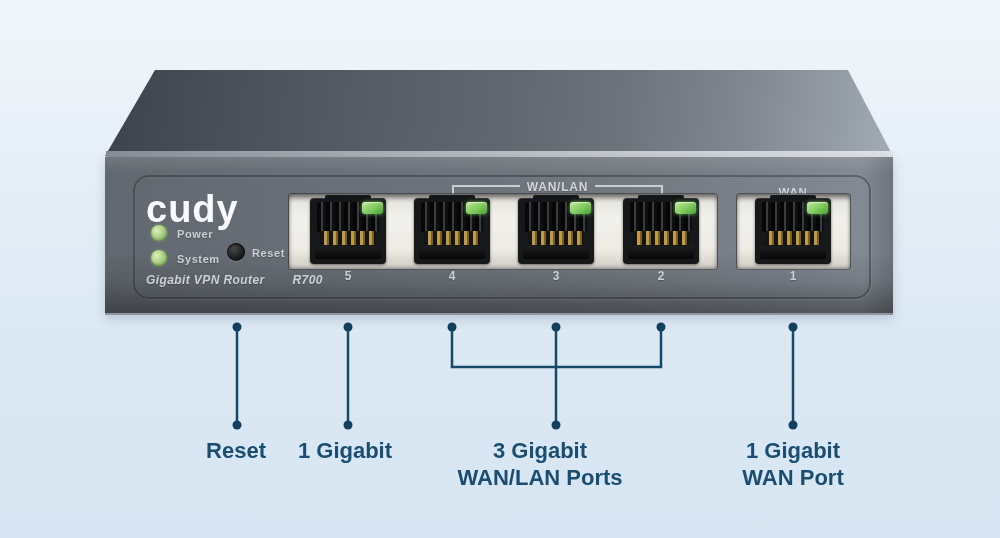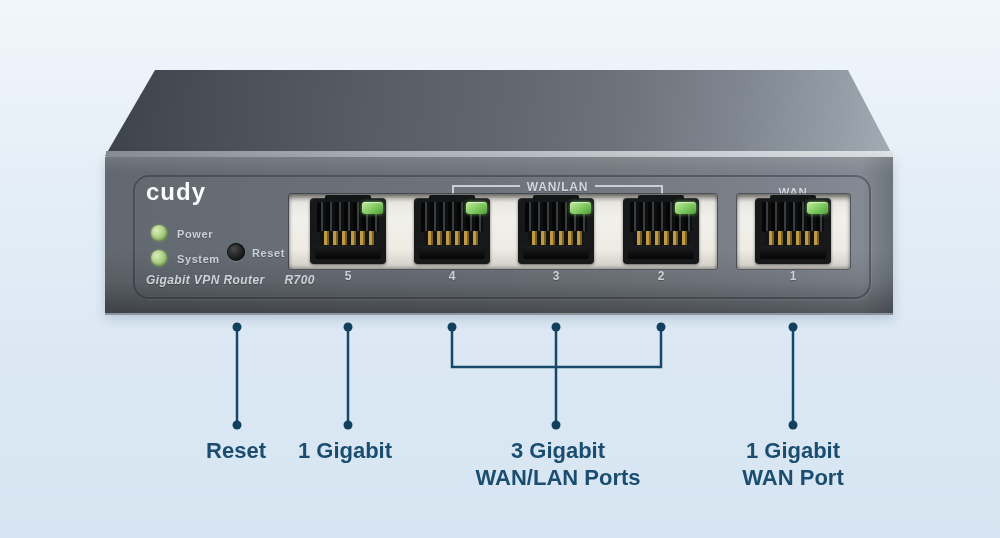--- a/index.html
+++ b/index.html
@@ -28,40 +28,40 @@
     content:"";position:absolute;inset:0;pointer-events:none;
     background:linear-gradient(180deg,rgba(255,255,255,0.10) 0%,rgba(255,255,255,0) 10%,rgba(0,0,0,0) 60%,rgba(0,0,0,0.10) 80%,rgba(0,0,0,0.30) 95%,rgba(0,0,0,0.36) 100%);
   }
   .panel-groove{
     position:absolute;left:133px;top:175px;width:734px;height:120px;
     border:2px solid rgba(33,37,44,0.40);border-radius:16px;
     box-shadow:inset 0 0 2px rgba(255,255,255,0.10),1px 1px 1px rgba(255,255,255,0.08);
   }
   
   .brand{
-    position:absolute;left:146px;top:178px;
-    font-size:24px;font-weight:bold;letter-spacing:1px;color:#f8fafc;
+    position:absolute;left:146px;top:188px;
+    font-size:38px;font-weight:bold;letter-spacing:1px;color:#f8fafc;
   }
   .led{
     position:absolute;width:16px;height:16px;border-radius:50%;
     background:radial-gradient(circle at 35% 35%,#dcefbb,#aed186 45%,#84b25c 75%,#6e9c49 100%);
     box-shadow:0 0 3px rgba(150,190,110,0.7), inset 0 -1px 2px rgba(60,90,40,0.4);
   }
   .panel-label{
     position:absolute;font-size:11px;font-weight:bold;letter-spacing:0.6px;color:#ccd1d7;
     text-shadow:0 1px 1px rgba(0,0,0,0.25);
   }
   .reset-btn{
     position:absolute;left:227px;top:243px;width:18px;height:18px;border-radius:50%;
     background:radial-gradient(circle at 38% 32%,#4a4a4c,#1d1e20 55%,#0a0a0b 100%);
     box-shadow:inset 0 1px 2px rgba(0,0,0,0.8),0 1px 1px rgba(255,255,255,0.18);
   }
   .model-row{position:absolute;left:146px;top:270px;white-space:nowrap;}
   .model-row span{font-size:12px;font-weight:bold;letter-spacing:0.4px;color:#ced3d9;text-shadow:0 1px 1px rgba(0,0,0,0.25);font-style:italic;}
-  .model-row .num{margin-left:20px;}
+  .model-row .num{margin-left:28px;}
   
   .group-label{
     position:absolute;font-size:11.5px;font-weight:bold;letter-spacing:0.8px;color:#d3d7dd;
     text-align:center;text-shadow:0 1px 1px rgba(0,0,0,0.25);
   }
   .bracket{
     position:absolute;left:452px;top:180px;width:211px;height:14px;
     display:flex;align-items:flex-start;
   }
   .bracket .tick{width:2px;height:9px;background:#c9ced4;margin-top:5px;}
@@ -210,21 +210,21 @@
     <circle class="callout-dot" cx="793" cy="327" r="4.5"></circle>
     <circle class="callout-dot" cx="793" cy="425" r="4.5"></circle>
   </svg>
 
   <div class="callout-label" style="left:186px;width:100px;">
     <div>Reset</div>
   </div>
   <div class="callout-label" style="left:273px;width:144px;">
     <div>1 Gigabit</div>
   </div>
-  <div class="callout-label" style="left:458px;width:200px;">
+  <div class="callout-label" style="left:440px;width:200px;">
     <div>3 Gigabit</div>
     <div>WAN/LAN Ports</div>
   </div>
   <div class="callout-label" style="left:703px;width:180px;">
     <div>1 Gigabit</div>
     <div>WAN Port</div>
   </div>
 
 </div>
 

